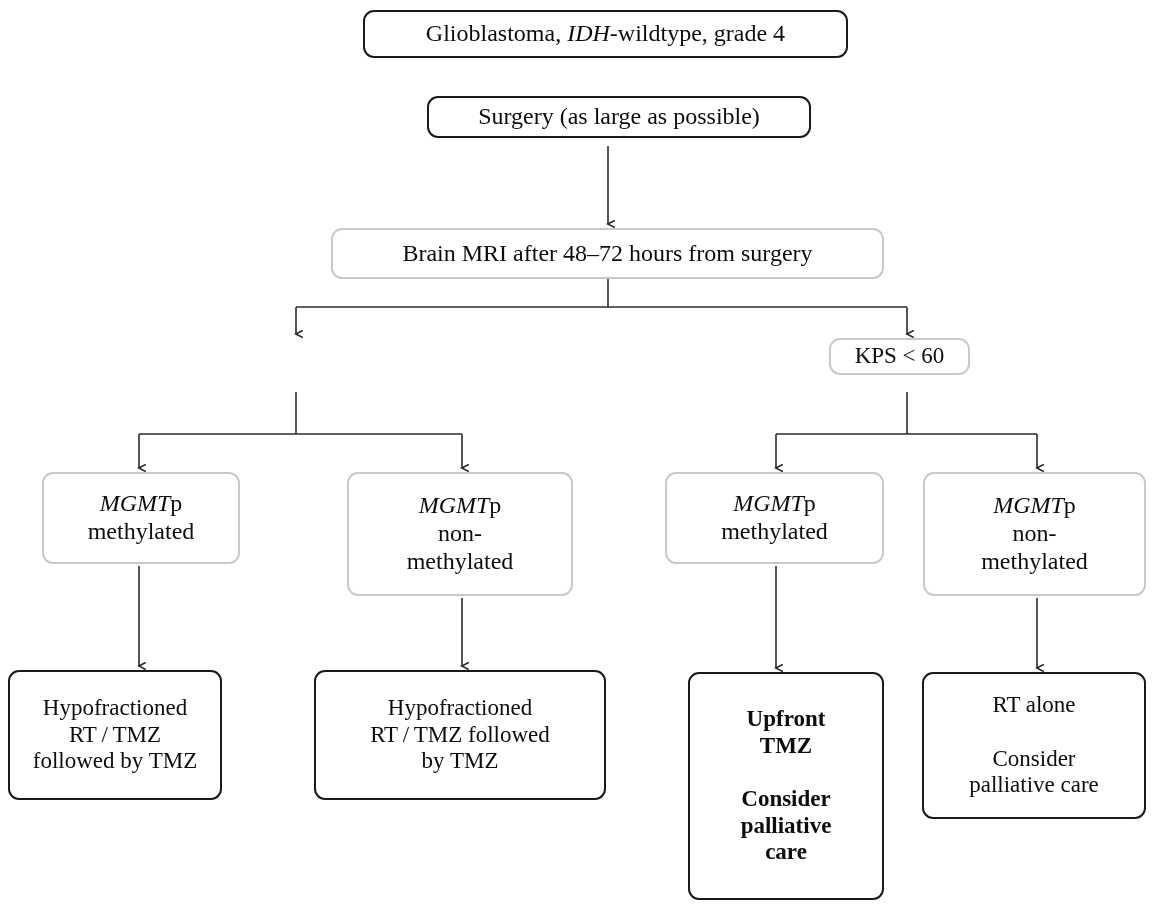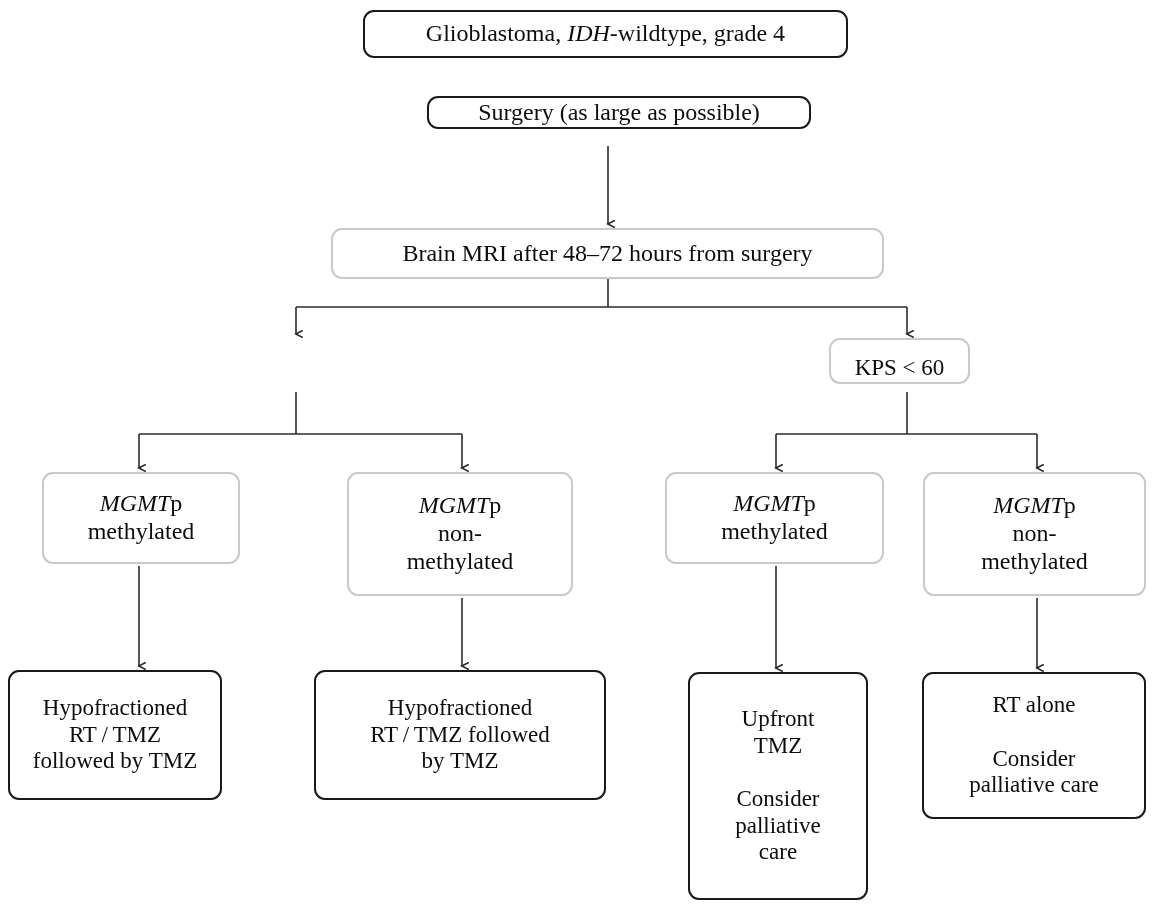--- a/index.html
+++ b/index.html
@@ -86,30 +86,30 @@
     <line x1="139" y1="566" x2="139" y2="666" marker-end="url(#ah)"></line>
     <line x1="462" y1="598" x2="462" y2="666" marker-end="url(#ah)"></line>
     <line x1="776" y1="566" x2="776" y2="668" marker-end="url(#ah)"></line>
     <line x1="1037" y1="598" x2="1037" y2="668" marker-end="url(#ah)"></line>
   </svg>
 
   <div class="node black" style="left:363px; top:10px; width:485px; height:48px; font-size:24px;">
     <span class="txt"><span>Glioblastoma, </span><span class="ital">IDH</span><span>-wildtype, grade 4</span></span>
   </div>
 
-  <div class="node black" style="left:427px; top:96px; width:384px; height:33px; font-size:24px;">
+  <div class="node black" style="left:427px; top:96px; width:384px; height:42px; font-size:24px;">
     <span class="txt">Surgery (as large as possible)</span>
   </div>
 
   <div class="node gray" style="left:331px; top:228px; width:553px; height:51px; font-size:24px;">
     <span class="txt">Brain MRI after 48–72 hours from surgery</span>
   </div>
 
 
-  <div class="node gray" style="left:829px; top:338px; width:141px; height:46px; font-size:23px;align-items:flex-end;">
+  <div class="node gray" style="left:829px; top:338px; width:141px; height:37px; font-size:23px;">
     <span class="txt">KPS &lt; 60</span>
   </div>
 
   <div class="node gray" style="left:42px; top:472px; width:198px; height:92px; font-size:24px;">
     <span class="txt"><span class="ital">MGMT</span><span>p
 methylated</span></span>
   </div>
 
   <div class="node gray" style="left:347px; top:472px; width:226px; height:124px; font-size:24px;">
     <span class="txt"><span class="ital">MGMT</span><span>p
@@ -133,21 +133,21 @@
 RT / TMZ
 followed by TMZ</span>
   </div>
 
   <div class="node black" style="left:314px; top:670px; width:292px; height:130px; font-size:23px;">
     <span class="txt">Hypofractioned
 RT / TMZ followed
 by TMZ</span>
   </div>
 
-  <div class="node black" style="left:688px; top:672px; width:180px; height:228px; font-size:23px;">
+  <div class="node black" style="left:688px; top:672px; width:196px; height:228px; font-size:23px;font-weight:bold;">
     <span class="txt">Upfront
 TMZ
 
 Consider
 palliative
 care</span>
   </div>
 
   <div class="node black" style="left:922px; top:672px; width:224px; height:147px; font-size:23px;">
     <span class="txt">RT alone

